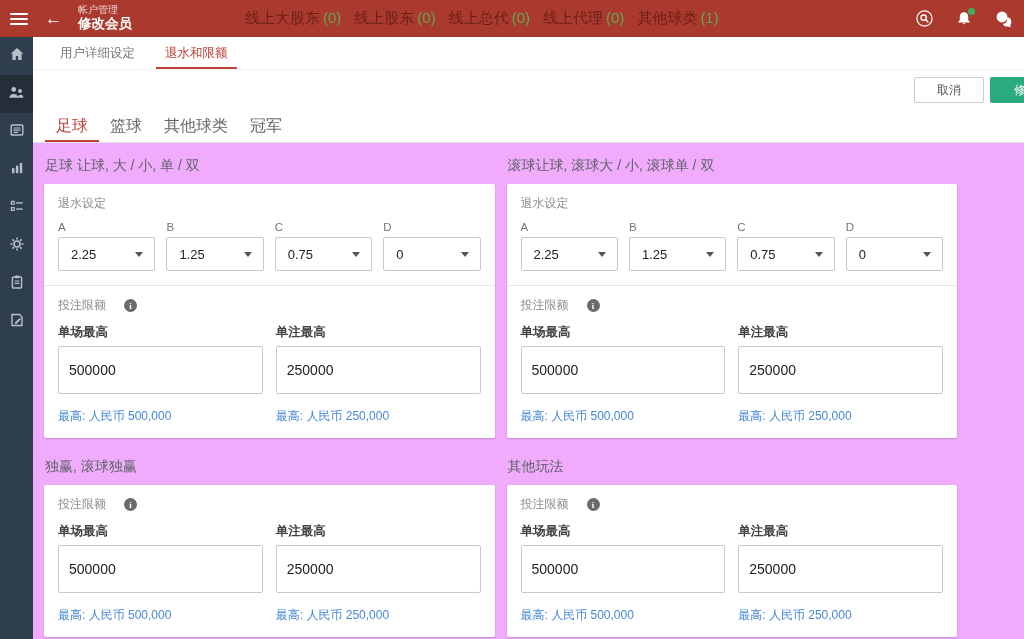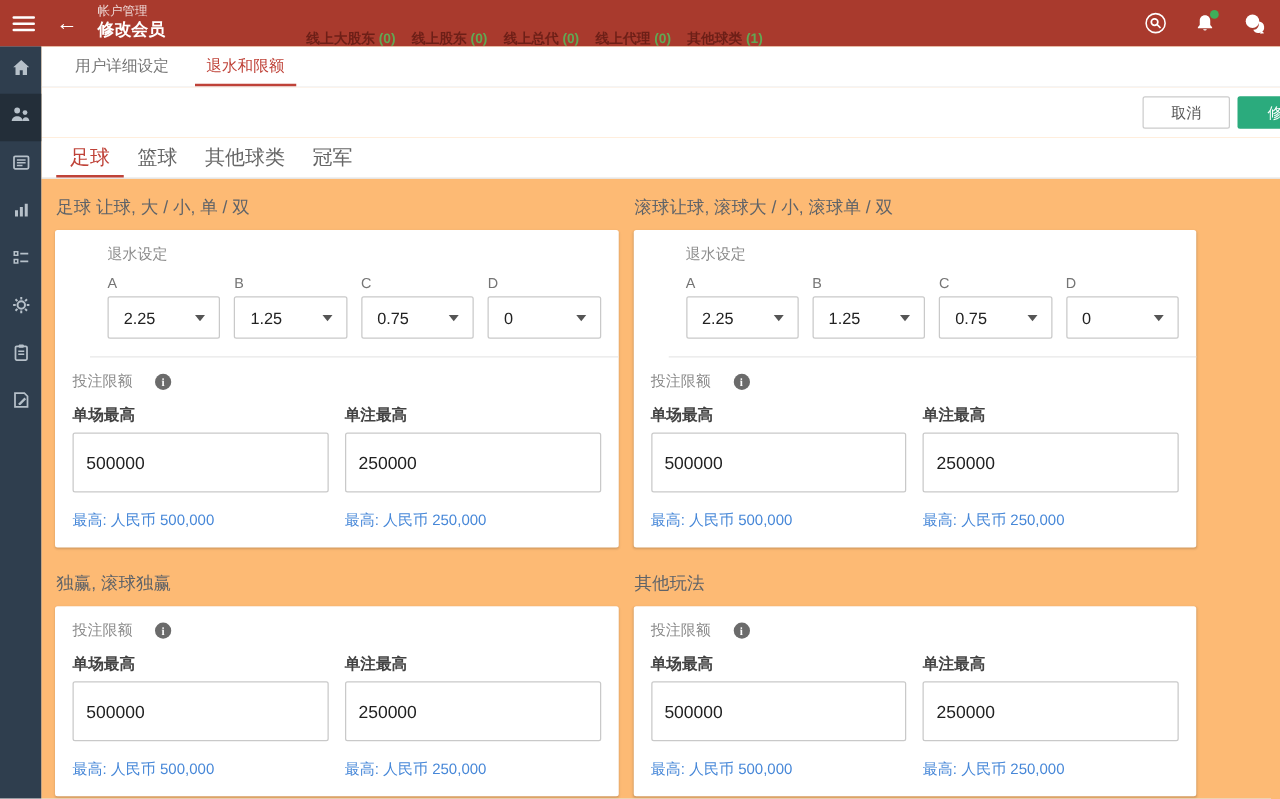--- a/index.html
+++ b/index.html
@@ -8,35 +8,35 @@
   .screen { position:relative; width:1024px; height:639px; overflow:hidden; background:#ededed; }
 
   
   .topbar { position:absolute; top:0; left:0; right:0; height:37px; background:#a93a2d; color:#fff; display:flex; align-items:center; z-index:10; }
   .hamburger { margin-left:10px; width:18px; cursor:pointer; display:flex; flex-direction:column; gap:3px; }
   .hamburger span { display:block; height:2px; background:#fff; border-radius:1px; }
   .back-arrow { margin-left:17px; font-size:17px; line-height:1; cursor:pointer; }
   .title-block { margin-left:16px; line-height:1.2; }
   .breadcrumb { font-size:10px; color:rgba(255,255,255,.78); }
   .page-title { font-size:13.5px; font-weight:bold; }
-  .stats { position:absolute; left:245px; top:12px; height:37px; display:flex; align-items:center; gap:13px; font-size:11px; font-weight:bold; white-space:nowrap; }
+  .stats { position:absolute; left:245px; top:0; height:37px; display:flex; align-items:center; gap:13px; font-size:15px; font-weight:normal; white-space:nowrap; }
   .stat { cursor:pointer; }
   .stat .lbl { color:#6d1f17; }
   .stat .cnt { color:#61a854; margin-left:3px; }
   .topbar-icons { position:absolute; right:10px; top:0; height:37px; display:flex; align-items:center; gap:20px; }
   .tb-icon { position:relative; width:20px; height:20px; cursor:pointer; display:flex; align-items:center; justify-content:center; }
   .tb-icon .dot { position:absolute; top:-1px; right:-1px; width:7px; height:7px; border-radius:50%; background:#3fae5a; }
 
   
   .sidebar { position:absolute; left:0; top:37px; bottom:0; width:33px; background:#2f3e4e; z-index:9; }
   .sidebar-item { height:38px; display:flex; align-items:center; justify-content:center; cursor:pointer; }
   .sidebar-item.active { background:#232e39; }
 
   
-  .main { position:absolute; left:33px; top:37px; right:0; bottom:0; overflow:hidden; background:#fdba74; }
+  .main { position:absolute; left:33px; top:37px; right:0; bottom:0; overflow:hidden; background:#f0abfc; }
 
   .tabs-row { height:33px; background:#fff; display:flex; padding-left:12px; border-bottom:1px solid #f1f1f1; }
   .tab { position:relative; display:flex; align-items:center; padding:0 15px; font-size:12.5px; color:#757575; cursor:pointer; }
   .tab.active { color:#bf4238; }
   .tab.active::after { content:""; position:absolute; left:6px; right:6px; bottom:0; height:2px; background:#bf4238; }
 
   .toolbar { height:40px; background:#fff; position:relative; }
   .btn { height:26px; font-size:12px; border-radius:2px; cursor:pointer; font-family:inherit; }
   .btn-cancel { position:absolute; right:40px; top:7px; padding:0 22px; background:#fff; border:1px solid #ccc; color:#555; }
   .btn-modify { position:absolute; right:-38px; top:7px; width:72px; background:#2bab7d; border:none; color:#fff; }
@@ -45,21 +45,21 @@
   .sport-tab { position:relative; display:flex; align-items:center; padding:0 11px; font-size:16px; color:#666; cursor:pointer; }
   .sport-tab.active { color:#bf4238; }
   .sport-tab.active::after { content:""; position:absolute; left:0; right:0; bottom:0; height:2px; background:#bf4238; }
 
   .content { padding:12px 0 0 11px; }
   .sections-grid { width:913px; display:grid; grid-template-columns:1fr 1fr; column-gap:12px; row-gap:18px; align-items:start; }
 
   .section-title { font-size:14px; color:#5f6368; margin:2px 0 9px 1px; }
   .card { background:#fff; border-radius:2px; box-shadow:0 1px 2px rgba(0,0,0,.18); }
 
-  .rebate-block { padding:11px 14px 14px; border-bottom:1px solid #e8e8e8;margin-left:28px; }
+  .rebate-block { padding:11px 14px 14px; border-bottom:1px solid #e8e8e8; }
   .block-label { font-size:12px; color:#8b8b8b; }
   .rebate-options { margin-top:9px; display:grid; grid-template-columns:repeat(4,1fr); column-gap:11px; }
   .opt-label { font-size:11.5px; color:#757575; }
   .select-box { margin-top:4px; height:34px; border:1px solid #c9c9c9; border-radius:2px; display:flex; align-items:center; cursor:pointer; background:#fff;gap:28px; }
   .select-box .val { padding-left:12px; font-size:13px; color:#222; }
   .caret { margin-left:auto; margin-right:11px; width:0; height:0; border-left:4.5px solid transparent; border-right:4.5px solid transparent; border-top:5px solid #555; }
 
   .limits-block { padding:11px 14px 13px; }
   .limits-head { display:flex; align-items:center; gap:18px; }
   .info-icon { width:13px; height:13px; border-radius:50%; background:#6b6b6b; color:#fff; font-size:9px; font-weight:bold; display:flex; align-items:center; justify-content:center; font-family:"Liberation Serif",serif; }

